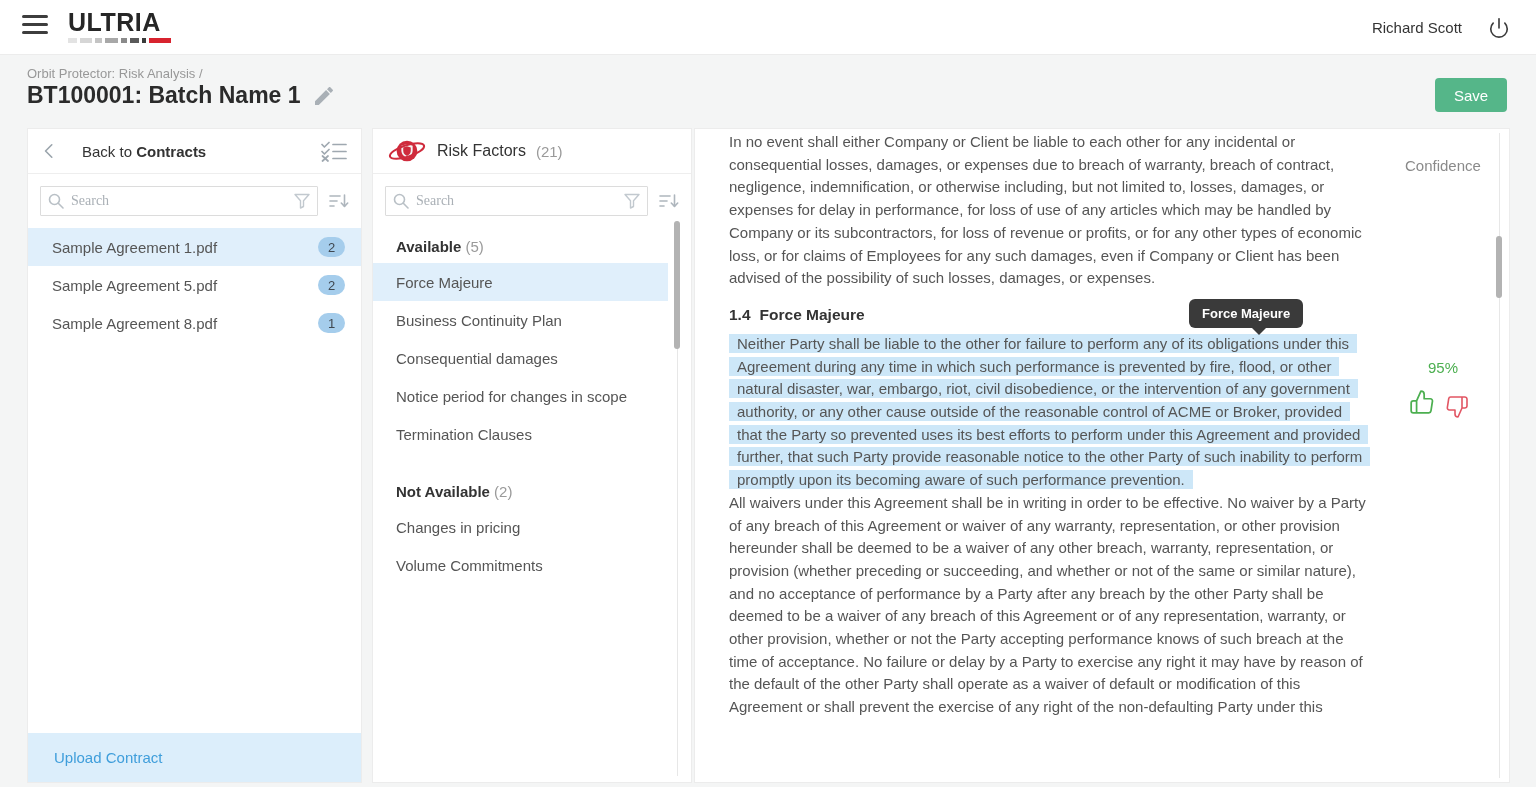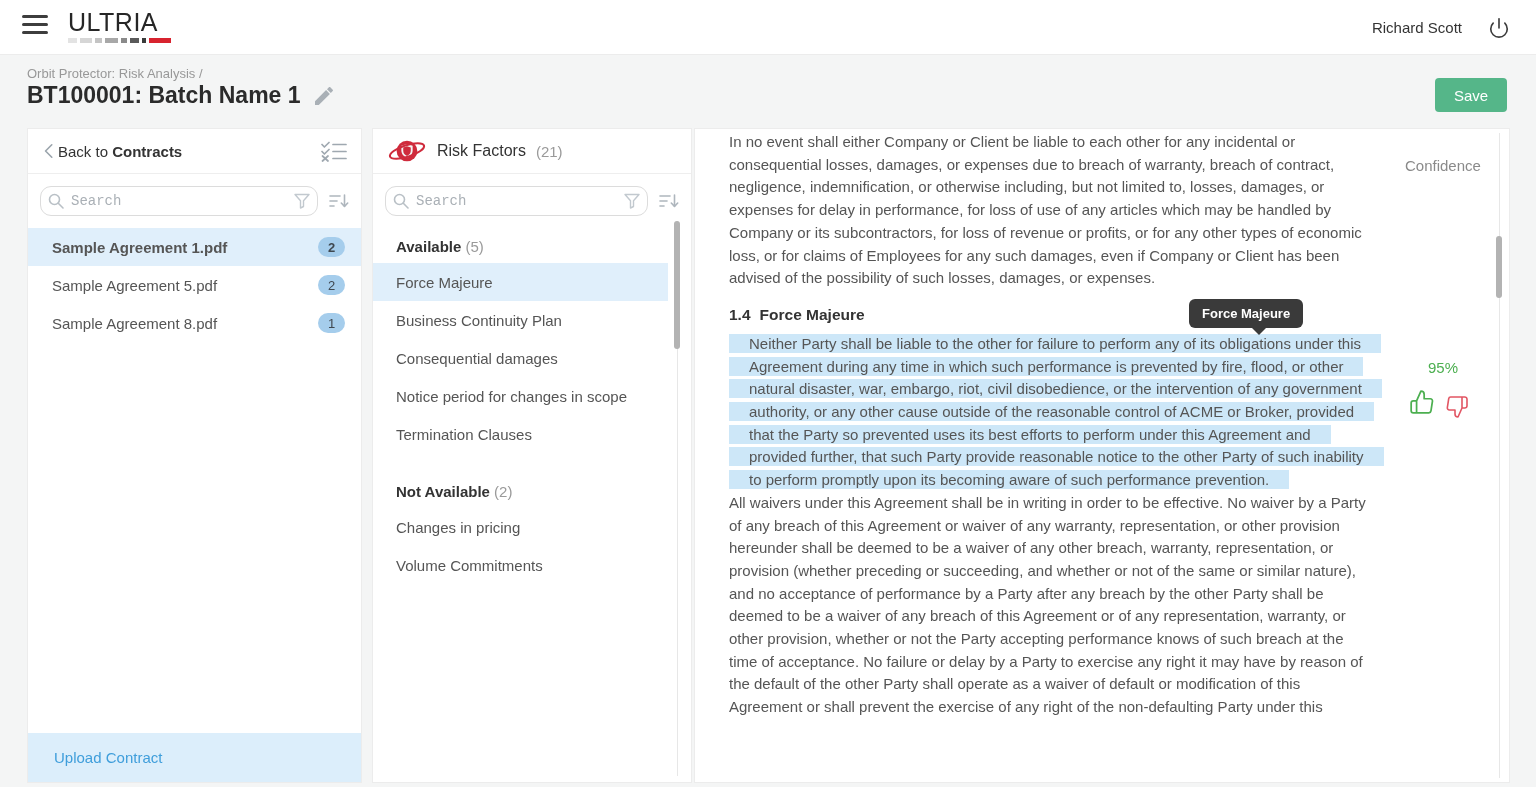--- a/index.html
+++ b/index.html
@@ -4,21 +4,21 @@
 <style>
   * { margin:0; padding:0; box-sizing:border-box; }
   html,body { width:1536px; height:787px; overflow:hidden; }
   body { font-family:"Liberation Sans", sans-serif; background:#f4f5f5; position:relative; }
 
   
   .topbar { position:absolute; top:0; left:0; width:1536px; height:55px; background:#fff; border-bottom:1px solid #ececec; }
   .hamburger { position:absolute; left:22px; top:15px; width:26px; height:22px; cursor:pointer; }
   .hamburger span { display:block; width:26px; height:3px; background:#3d3d3d; border-radius:2px; margin-bottom:5px; }
   .logo { position:absolute; left:68px; top:8px; }
-  .logo-text { font-size:25px; font-weight:400; color:#262626; letter-spacing:.5px; }
+  .logo-text { font-size:25px; font-weight:700; color:#262626; letter-spacing:.5px; }
   .logo-underline { display:flex; gap:3px; margin-top:1px; height:5px; align-items:stretch; }
   .logo-underline i { display:block; }
   .seg1{width:9px;background:#e3e3e3;} .seg2{width:12px;background:#d6d6d6;} .seg3{width:7px;background:#c4c4c4;}
   .seg4{width:13px;background:#a8a8a8;} .seg5{width:6px;background:#8a8a8a;} .seg6{width:9px;background:#5a5a5a;}
   .seg7{width:4px;background:#3a3a3a;} .seg8{width:22px;background:#d8232f;}
   .topbar-right { position:absolute; right:26px; top:0; height:55px; display:flex; align-items:center; gap:26px; }
   .username { font-size:15px; color:#333; }
   .icon-btn { display:inline-flex; align-items:center; justify-content:center; cursor:pointer; background:none; border:none; }
 
   
@@ -26,35 +26,35 @@
   .title-row { position:absolute; left:27px; top:82px; display:flex; align-items:center; gap:14px; }
   .page-title { font-size:23px; font-weight:700; color:#2b2b2b; }
   .save-btn { position:absolute; left:1435px; top:78px; width:72px; height:34px; background:#55b689; color:#fff;
               font-size:15px; font-family:inherit; border:none; border-radius:4px; cursor:pointer; }
 
   
   .panel { position:absolute; top:128px; background:#fff; border:1px solid #ececec; }
   .panel-head { height:45px; border-bottom:1px solid #eee; display:flex; align-items:center; padding:0 14px; }
   .search-row { display:flex; align-items:center; padding:12px 12px 8px; }
   .search-wrap { position:relative; flex:1; }
-  .search-input { width:100%; height:30px; border:1px solid #dcdcdc; border-radius:11px; font-size:14px; color:#444;
-                  padding:0 30px; font-family:Liberation Mono, monospace; background:#fff; }
+  .search-input { width:100%; height:30px; border:1px solid #dcdcdc; border-radius:1px; font-size:14px; color:#444;
+                  padding:0 30px; font-family:Liberation Serif, serif; background:#fff; }
   .search-input::placeholder { color:#aab0b6; }
   .search-mag { position:absolute; left:8px; top:7px; }
   .search-funnel { position:absolute; right:8px; top:7px; cursor:pointer; }
   .sort-icon { margin-left:11px; cursor:pointer; display:inline-flex; }
 
   
   .contracts-panel { left:27px; width:335px; height:655px; }
-  .back-row { display:flex; align-items:center; gap:0; flex:1; cursor:pointer; }
+  .back-row { display:flex; align-items:center; gap:24px; flex:1; cursor:pointer; }
   .back-text { font-size:15px; color:#333; }
   .back-text b { font-weight:700; }
   .contract-list { padding-top:4px; }
   .contract-item { height:38px; display:flex; align-items:center; padding:0 16px 0 24px; cursor:pointer; }
-  .contract-item.selected { background:#e0effb;font-weight:bold; }
+  .contract-item.selected { background:#e0effb; }
   .contract-name { flex:1; font-size:15px; color:#555; }
   .count-badge { min-width:27px; height:20px; background:#a5cdec; color:#3f4850; border-radius:10px;
                  font-size:13px; display:flex; align-items:center; justify-content:center; padding:0 6px; }
   .upload-footer { position:absolute; left:0; bottom:0; width:100%; height:49px; background:#dceefb;
                    display:flex; align-items:center; padding-left:26px; cursor:pointer; }
   .upload-link { font-size:15px; color:#3f9edb; }
 
   
   .risk-panel { left:372px; width:320px; height:655px; }
   .risk-head-title { display:flex; align-items:center; gap:10px; }
@@ -70,21 +70,21 @@
   .vthumb { position:absolute; width:6px; background:#b3b3b3; border-radius:3px; cursor:pointer; }
   .risk-track { right:13px; top:92px; bottom:6px; }
   .risk-thumb { right:11px; top:92px; height:128px; }
 
   
   .doc-panel { left:694px; width:816px; height:655px; border-left:1px solid #ececec; overflow:hidden; }
   .doc-content { position:absolute; left:34px; top:2px; width:640px; }
   .sec-head { margin:16px 0 9px; font-size:15.5px; font-weight:700; color:#333; }
   .sec-num { margin-right:9px; }
   .doc-content p { font-size:15px; line-height:22.7px; color:#555; }
-  .hl { background:#cde7f8; padding:1px 20px; -webkit-box-decoration-break:clone; box-decoration-break:clone; }
+  .hl { background:#cde7f8; padding:1px 8px; -webkit-box-decoration-break:clone; box-decoration-break:clone; }
   .tooltip { position:absolute; left:494px; top:170px; background:#3a3a3a; color:#fff; font-size:13px; font-weight:700;
              padding:7px 13px; border-radius:6px; white-space:nowrap; }
   .tooltip:after { content:""; position:absolute; left:55%; bottom:-7px; border:7px solid transparent;
                    border-top-color:#3a3a3a; border-bottom:none; }
   .confidence-label { position:absolute; left:710px; top:28px; font-size:15px; color:#8a8a8a; }
   .confidence-value { position:absolute; left:733px; top:230px; font-size:15px; color:#4caf50; }
   .thumb-up { position:absolute; left:714px; top:260px; cursor:pointer; }
   .thumb-down { position:absolute; left:750px; top:266px; cursor:pointer; }
   .doc-track { right:9px; top:4px; bottom:4px; }
   .doc-thumb { right:7px; top:107px; height:62px; }

